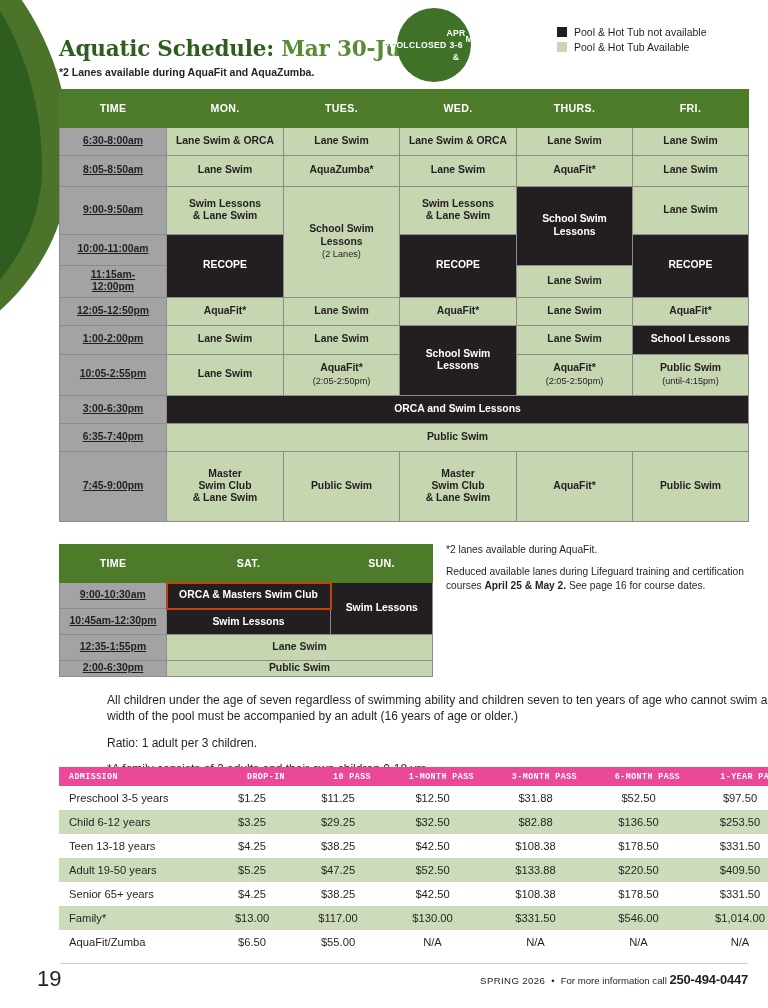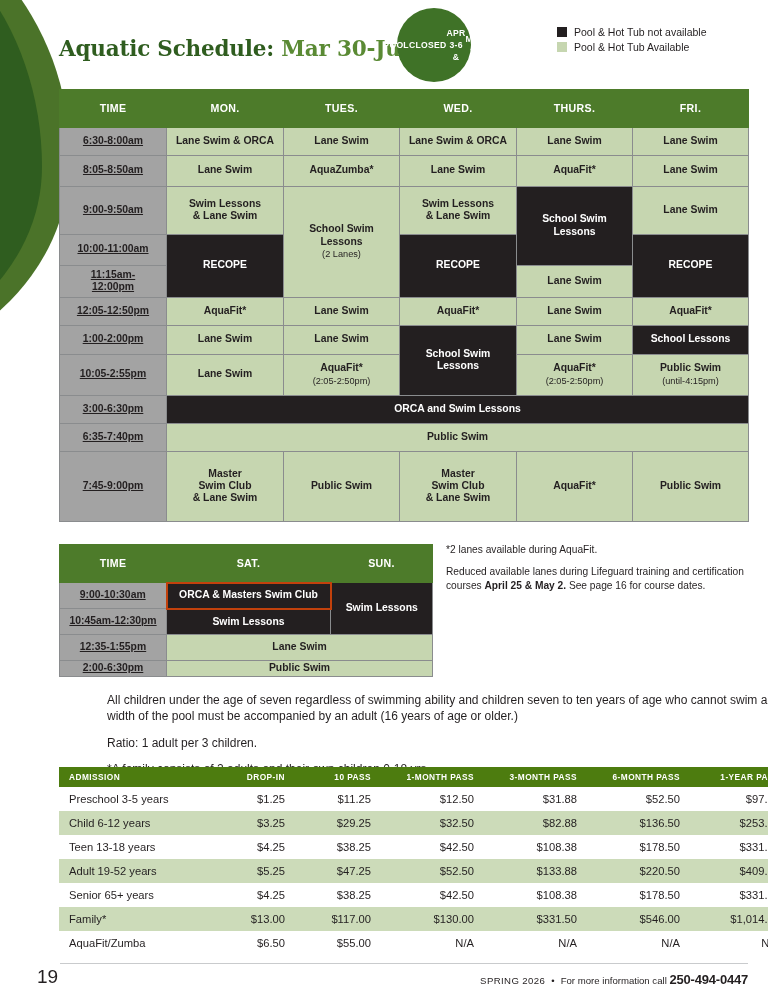--- a/index.html
+++ b/index.html
@@ -166,48 +166,49 @@
 
   
   #admission-table {
     position: absolute; left: 59px; top: 767px;
     width: 681px;
     border-collapse: collapse;
     table-layout: fixed;
     z-index: 3;
   }
   #admission-table thead th {
-    background: #4d7c0f; color: #fff;
+    background: #ec4899; color: #fff;
     font-size: 8.3px;
     font-weight: bold;
     letter-spacing: 0.45px;
     padding: 5px 10px 5px 10px;
     text-align: right;
     border: none;
     height: 18px;
+    font-family: Liberation Mono, monospace;
   }
   #admission-table thead th:first-child { text-align: left; }
   #admission-table td {
     font-size: 11.2px;
     padding: 6px 10px 6px 10px;
-    text-align: right;
+    text-align: center;
     border: none;
     color: #231f20;
   }
   #admission-table td:first-child { text-align: left; }
   #admission-table tr.shade td { background: #ccdbb9; }
 
   
   #footer-rule {
     position: absolute; left: 60px; top: 963px;
     width: 688px; height: 1px; background: #c9cbcd; z-index: 3;
   }
   #page-number {
     position: absolute; left: 37px; top: 966px;
-    font-size: 19px; color: #231f20; z-index: 3;
+    font-size: 22px; color: #231f20; z-index: 3;
   }
   #footer-right {
     position: absolute; right: 20px; top: 972px;
     font-size: 9.6px; color: #231f20;
     white-space: nowrap; z-index: 3;
   }
   #footer-right .season { letter-spacing: 0.4px; }
   #footer-right .sep { margin: 0 6px; }
   #footer-right .phone { font-size: 13px; font-weight: bold; letter-spacing: -0.2px; }
 </style>
@@ -215,20 +216,21 @@
 <body>
 
 <div id="side-tab">
   <div class="blob-back"></div>
   <div class="blob-front"></div>
 </div>
 <div id="side-tab-label">AQUATIC SCEDULE</div>
 
 <div id="header">
   <div id="page-title"><span>Aquatic Schedule: </span><span class="accent">Mar 30-June 28</span></div>
+  <div id="subtitle">*2 Lanes available during AquaFit and AquaZumba.</div>
 </div>
 
 <div id="pool-badge">
   <span>POOL</span>
   <span>CLOSED</span>
   <span>APR 3-6 &amp;</span>
   <span>MAY 18</span>
 </div>
 
 <div id="legend">
@@ -473,21 +475,21 @@
     <tr>
       <td>Teen 13-18 years</td>
       <td>$4.25</td>
       <td>$38.25</td>
       <td>$42.50</td>
       <td>$108.38</td>
       <td>$178.50</td>
       <td>$331.50</td>
     </tr>
     <tr class="shade">
-      <td>Adult 19-52 years</td>
+      <td>Adult 19-50 years</td>
       <td>$5.25</td>
       <td>$47.25</td>
       <td>$52.50</td>
       <td>$133.88</td>
       <td>$220.50</td>
       <td>$409.50</td>
     </tr>
     <tr>
       <td>Senior 65+ years</td>
       <td>$4.25</td>

